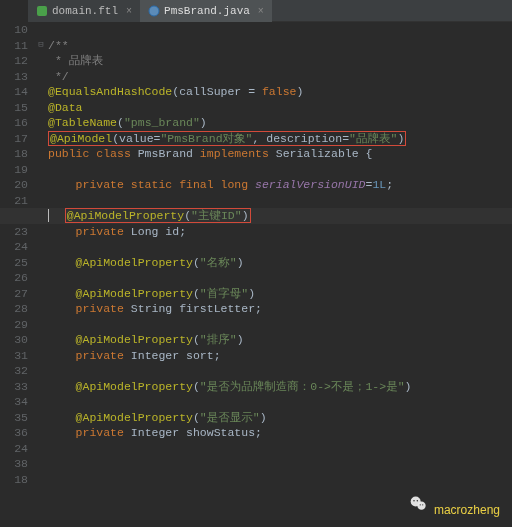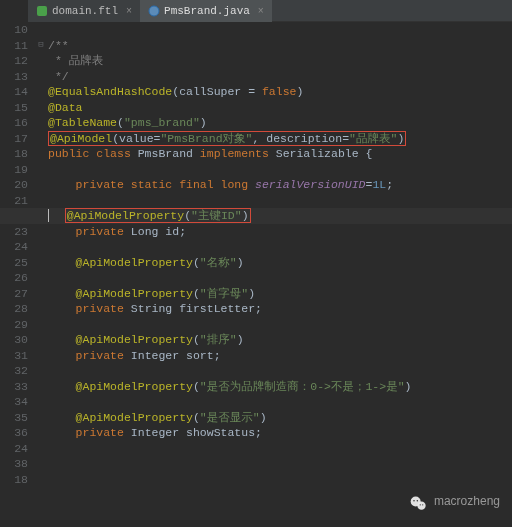--- a/index.html
+++ b/index.html
@@ -94,25 +94,25 @@
     .c-number { color: #6897bb; }
     .c-plain { color: #a9b7c6; }
     .redbox {
       border: 1px solid #d24a3a;
       padding: 0 1px;
     }
     .watermark {
       position: absolute;
       bottom: 10px;
       right: 12px;
-      color: #a3a3a3;
+      color: #fde047;
       font-family: Arial, sans-serif;
       font-size: 12px;
       display: flex;
-      align-items: flex-start;
+      align-items: flex-end;
       gap: 5px;
       opacity: 0.9;
     }
     .wechat-icon svg { width: 20px; height: 20px; }
   </style>
 </head>
 <body>
 
 <div class="tabs">
   <div class="tab inactive">

